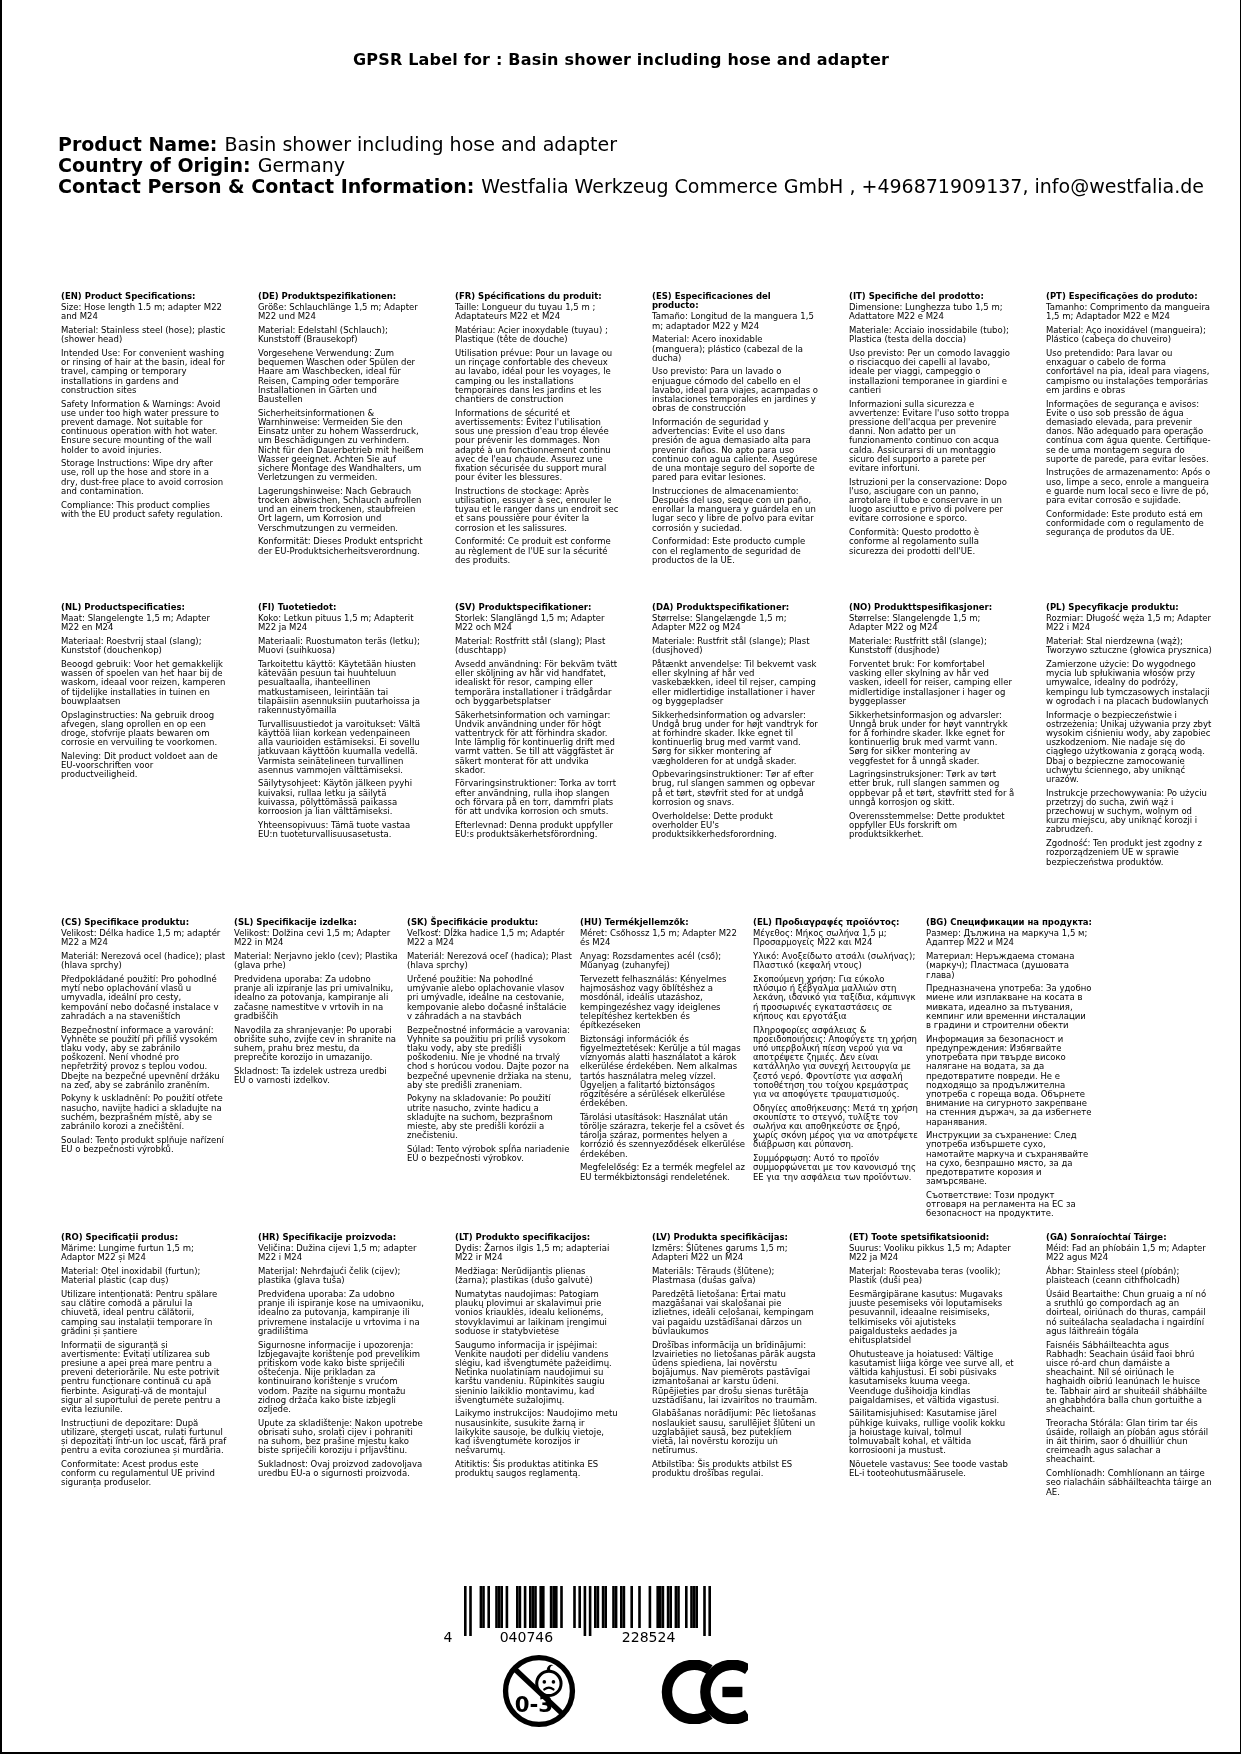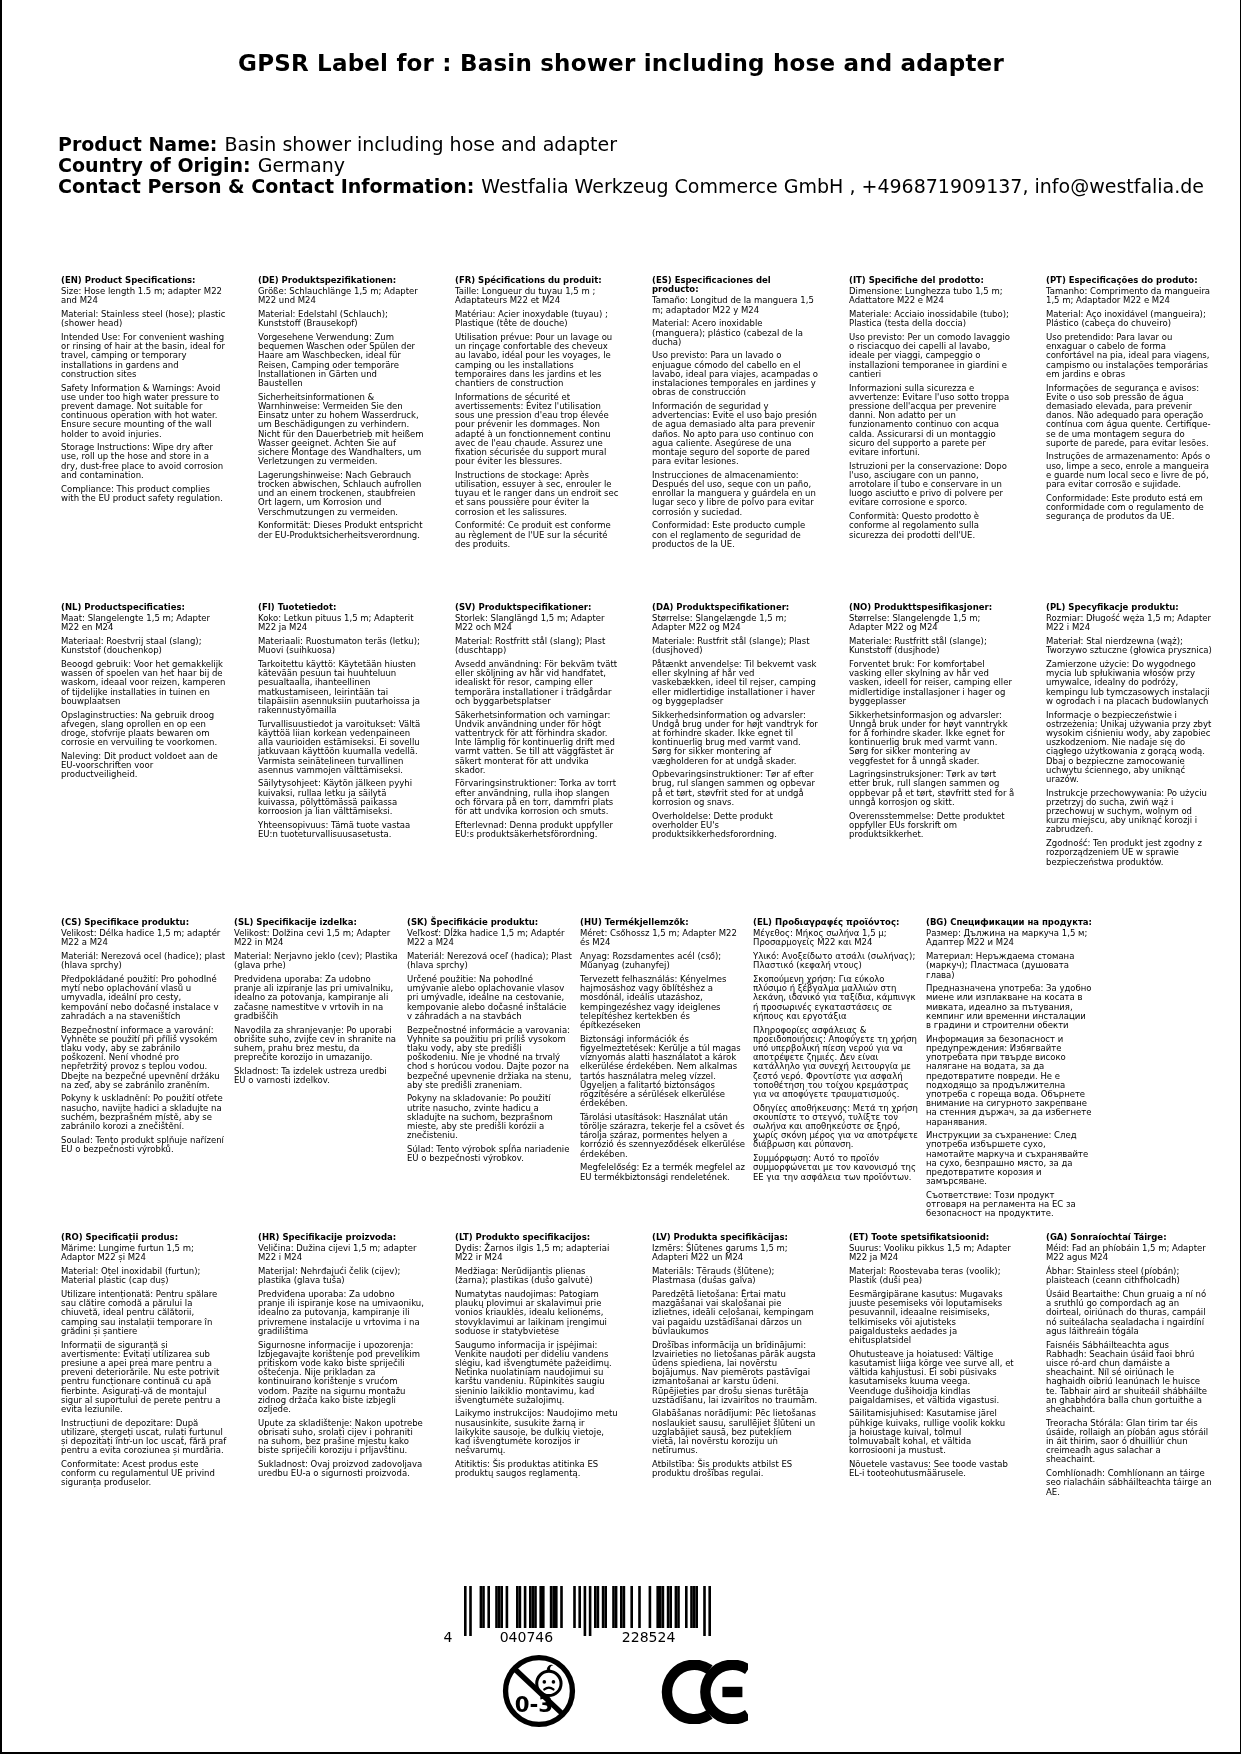--- a/index.html
+++ b/index.html
@@ -3,27 +3,27 @@
 <meta charset="utf-8">
 <title>GPSR Label</title>
 <style>
   html,body{margin:0;padding:0;background:#ffffff;}
   .page{
     position:relative;width:1241px;height:1754px;background:#fff;color:#000;
     font-family:"DejaVu Sans","Liberation Sans",sans-serif;box-sizing:border-box;
     border-left:2px solid #000;border-right:1px solid #000;border-bottom:2px solid #000;
     overflow:hidden;
   }
-  .doc-title{position:absolute;top:50px;left:0;right:0;text-align:center;font-weight:bold;font-size:23px;letter-spacing:.2px;}
+  .doc-title{position:absolute;top:50px;left:0;right:0;text-align:center;font-weight:bold;font-size:16px;letter-spacing:.2px;}
   .product-info{position:absolute;left:56px;top:134px;font-size:19px;line-height:21px;}
   .info-line{white-space:nowrap;}
   .info-label{font-weight:bold;}
   .info-value{margin-left:7px;}
   .lang-row{position:absolute;left:59px;display:grid;grid-template-columns:repeat(6,166px);column-gap:31px;}
-  #row-0{top:276px;}
+  #row-0{top:292px;}
   #row-1{top:603px;}
   #row-2{top:918px;gap:7px;}
   #row-3{top:1233px;}
   .lang-section{font-size:8.5px;line-height:9.2px;text-align:left;}
   .sec-header{font-weight:bold;margin:0 0 2px 0;}
   .lang-section p{margin:0 0 4.5px 0;}
   .barcode-wrap{position:absolute;left:436px;top:1586px;width:300px;height:64px;}
   .age-icon-wrap{position:absolute;left:499px;top:1653px;width:76px;height:76px;}
   .ce-icon-wrap{position:absolute;left:658px;top:1660px;width:88px;height:64px;}
   svg{display:block;}
@@ -67,21 +67,21 @@
         <p>Utilisation prévue: Pour un lavage ou un rinçage confortable des cheveux au lavabo, idéal pour les voyages, le camping ou les installations temporaires dans les jardins et les chantiers de construction</p>
         <p>Informations de sécurité et avertissements: Évitez l'utilisation sous une pression d'eau trop élevée pour prévenir les dommages. Non adapté à un fonctionnement continu avec de l'eau chaude. Assurez une fixation sécurisée du support mural pour éviter les blessures.</p>
         <p>Instructions de stockage: Après utilisation, essuyer à sec, enrouler le tuyau et le ranger dans un endroit sec et sans poussière pour éviter la corrosion et les salissures.</p>
         <p>Conformité: Ce produit est conforme au règlement de l'UE sur la sécurité des produits.</p>
       </div>
       <div class="lang-section">
         <div class="sec-header">(ES) Especificaciones del producto:</div>
         <p>Tamaño: Longitud de la manguera 1,5 m; adaptador M22 y M24</p>
         <p>Material: Acero inoxidable (manguera); plástico (cabezal de la ducha)</p>
         <p>Uso previsto: Para un lavado o enjuague cómodo del cabello en el lavabo, ideal para viajes, acampadas o instalaciones temporales en jardines y obras de construcción</p>
-        <p>Información de seguridad y advertencias: Evite el uso bajo presión de agua demasiado alta para prevenir daños. No apto para uso continuo con agua caliente. Asegúrese de una montaje seguro del soporte de pared para evitar lesiones.</p>
+        <p>Información de seguridad y advertencias: Evite el uso dans presión de agua demasiado alta para prevenir daños. No apto para uso continuo con agua caliente. Asegúrese de una montaje seguro del soporte de pared para evitar lesiones.</p>
         <p>Instrucciones de almacenamiento: Después del uso, seque con un paño, enrollar la manguera y guárdela en un lugar seco y libre de polvo para evitar corrosión y suciedad.</p>
         <p>Conformidad: Este producto cumple con el reglamento de seguridad de productos de la UE.</p>
       </div>
       <div class="lang-section">
         <div class="sec-header">(IT) Specifiche del prodotto:</div>
         <p>Dimensione: Lunghezza tubo 1,5 m; Adattatore M22 e M24</p>
         <p>Materiale: Acciaio inossidabile (tubo); Plastica (testa della doccia)</p>
         <p>Uso previsto: Per un comodo lavaggio o risciacquo dei capelli al lavabo, ideale per viaggi, campeggio o installazioni temporanee in giardini e cantieri</p>
         <p>Informazioni sulla sicurezza e avvertenze: Evitare l'uso sotto troppa pressione dell'acqua per prevenire danni. Non adatto per un funzionamento continuo con acqua calda. Assicurarsi di un montaggio sicuro del supporto a parete per evitare infortuni.</p>
         <p>Istruzioni per la conservazione: Dopo l'uso, asciugare con un panno, arrotolare il tubo e conservare in un luogo asciutto e privo di polvere per evitare corrosione e sporco.</p>

